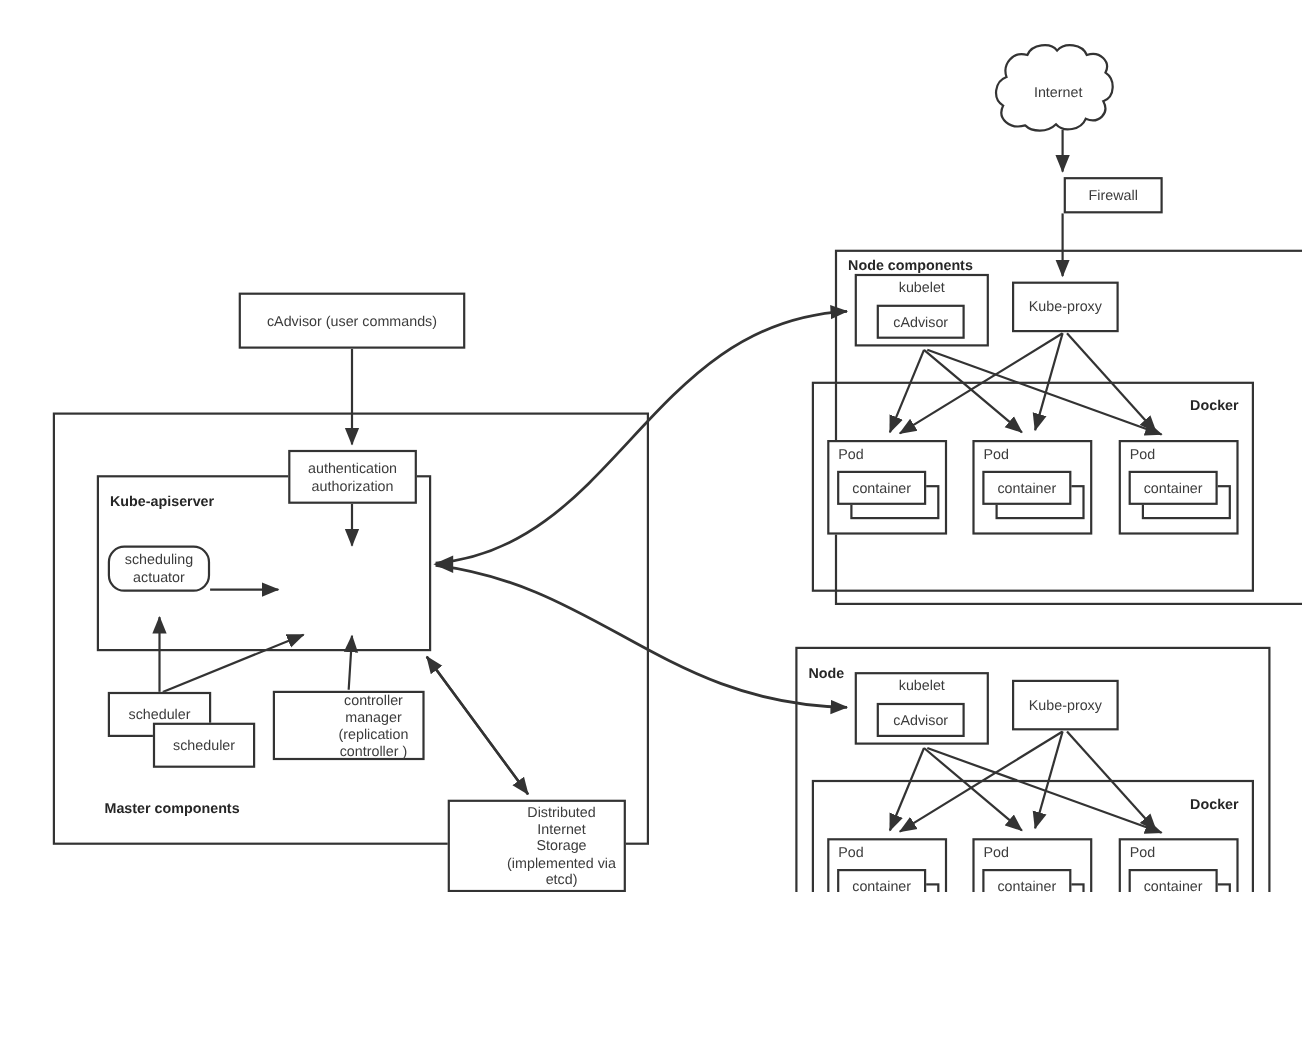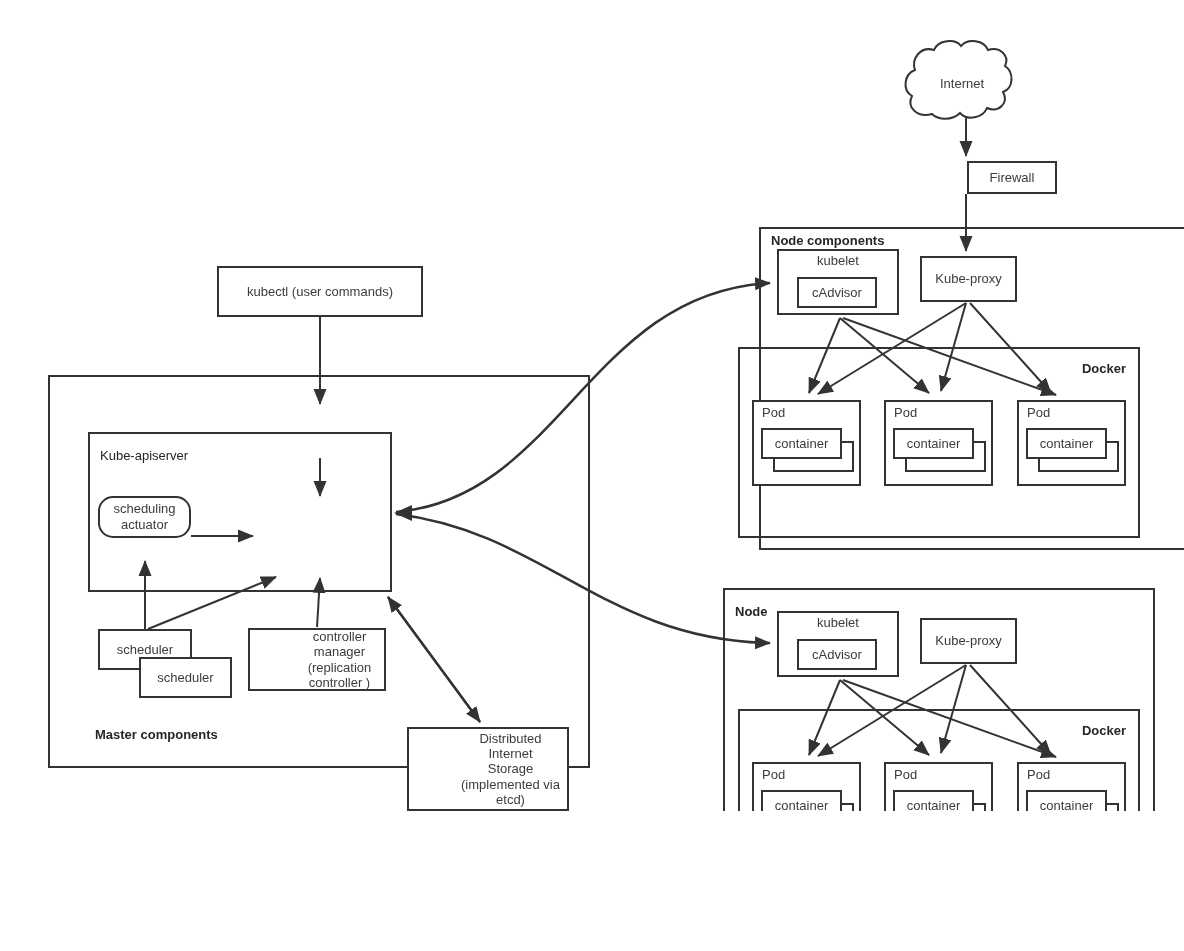--- a/index.html
+++ b/index.html
@@ -84,30 +84,32 @@
     <line x1="843" y1="680" x2="1056" y2="757" stroke="#333333" stroke-width="2" marker-end="url(#ah)"></line>
     <line x1="966" y1="665" x2="818" y2="756" stroke="#333333" stroke-width="2" marker-end="url(#ah)"></line>
     <line x1="966" y1="665" x2="941" y2="753" stroke="#333333" stroke-width="2" marker-end="url(#ah)"></line>
     <line x1="970" y1="665" x2="1051" y2="755" stroke="#333333" stroke-width="2" marker-end="url(#ah)"></line>
   </svg>
 
   <div class="cloud-label" style="left:918px; top:70px; width:88px; height:26px;">Internet</div>
 
   <div class="box" style="left:923px; top:161px; width:90px; height:33px;margin-left:44px;">Firewall</div>
 
-  <div class="box" style="left:217px; top:266px; width:206px; height:51px;">kubectl (user commands)</div>
+  <div class="box" style="left:217px; top:266px; width:206px; height:51px;">cAdvisor (user commands)</div>
 
   <div class="frame" style="left:48px; top:375px; width:542px; height:393px;">
     <span class="frame-label" style="left:9px; bottom:24px;padding-left:36px;">Master components</span>
   </div>
 
   <div class="frame" style="left:88px; top:432px; width:304px; height:160px;">
-    <span class="frame-label" style="left:10px; top:14px; font-weight:normal;">Kube-apiserver</span>
+    <span class="frame-label" style="left:10px; top:14px; font-weight:bold;">Kube-apiserver</span>
   </div>
 
+  <div class="box ml" style="left:262px; top:409px; width:117px; height:49px;">authentication
+authorization</div>
 
   <div class="box ml" style="left:98px; top:496px; width:93px; height:42px;border-radius:15px;">scheduling
 actuator</div>
 
 
   <div class="box" style="left:98px; top:629px; width:94px; height:41px;">scheduler</div>
 
   <div class="box" style="left:139px; top:657px; width:93px; height:41px;">scheduler</div>
 
   <div class="box ml tight" style="left:248px; top:628px; width:138px; height:63px;">controller

